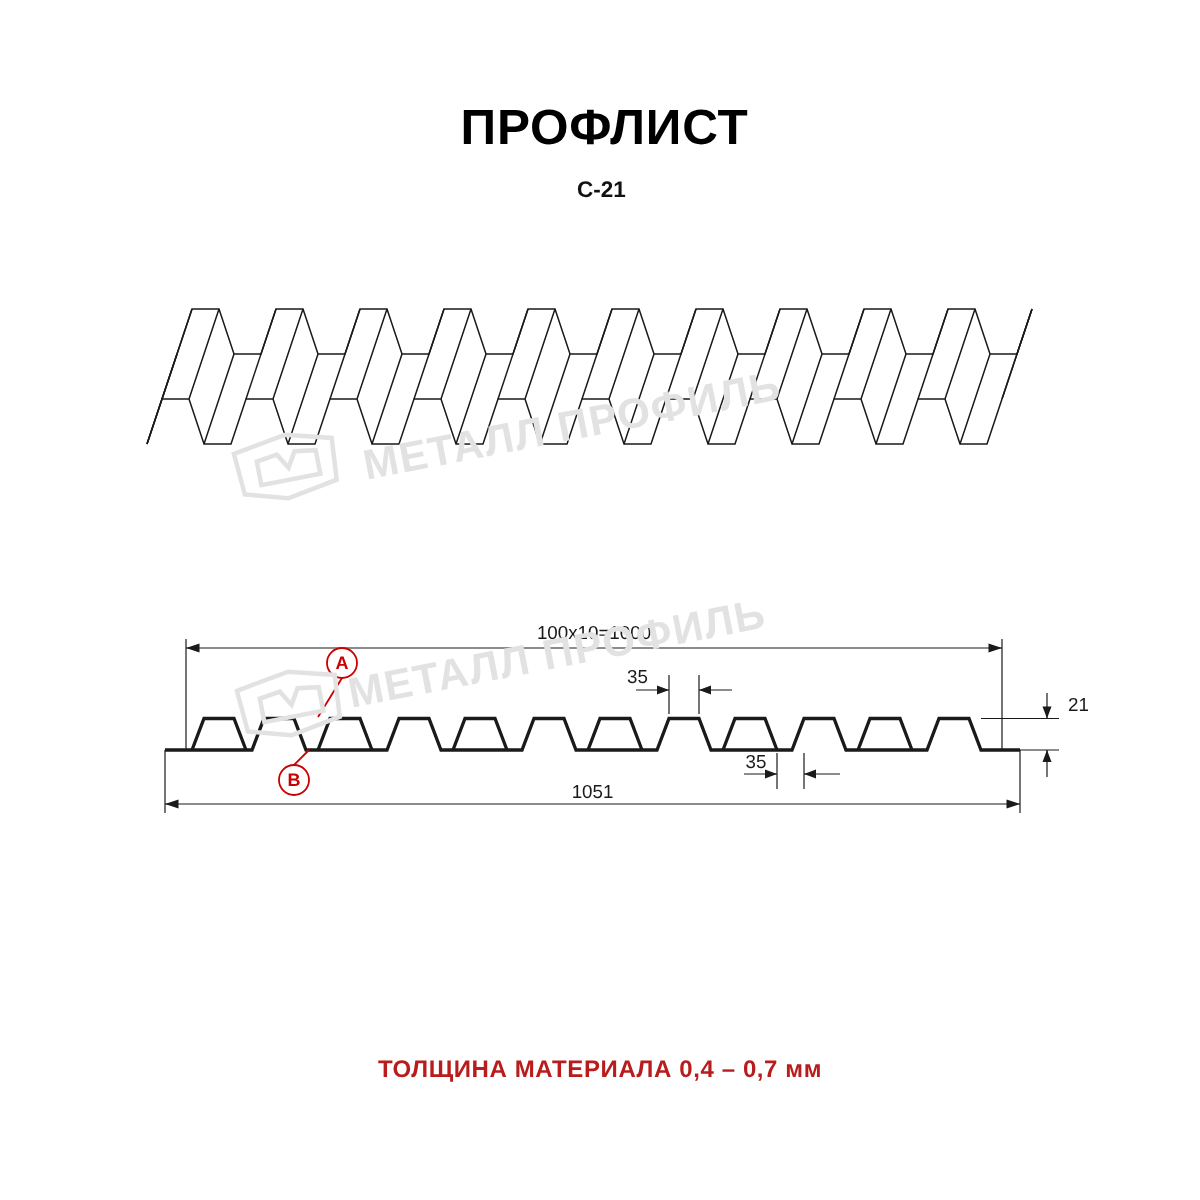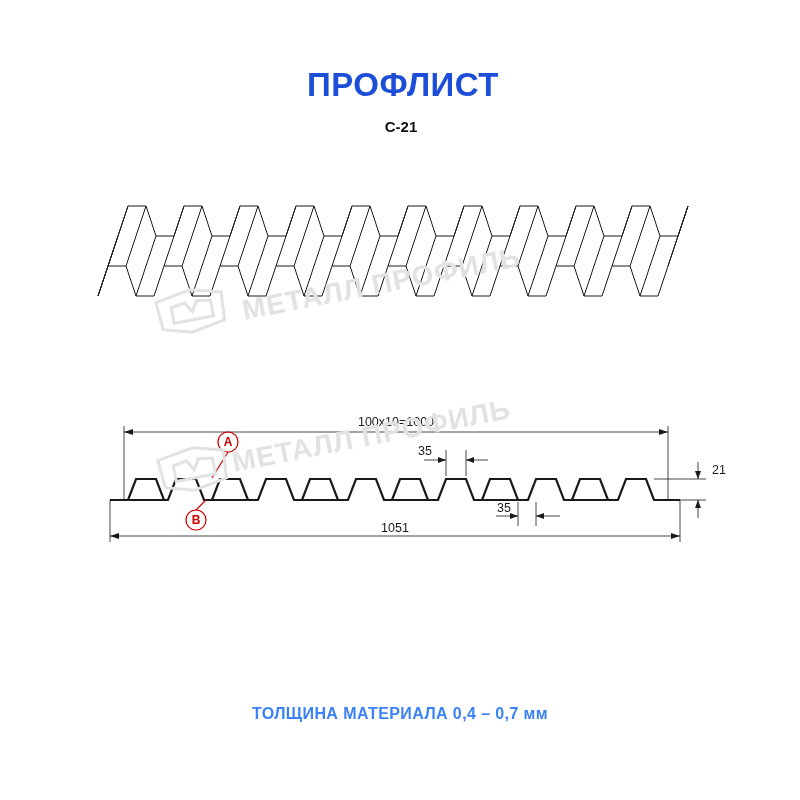--- a/index.html
+++ b/index.html
@@ -24,21 +24,21 @@
     position: absolute;
     left: 0;
     top: 66px;
     width: 800px;
     text-align: center;
   }
   .title {
     font-size: 33px;
     font-weight: bold;
     letter-spacing: 0.5px;
-    color: #1d4ed8;
+    color: #000000;
     margin: 0;
     padding-left: 6px;
   }
   .subtitle {
     font-size: 15px;
     font-weight: bold;
     color: #111;
     margin: 14px 0 0 0;
     padding-left: 2px;
   }
@@ -88,21 +88,21 @@
     position: absolute;
     left: 0;
     top: 705px;
     width: 800px;
     text-align: center;
   }
   .footer-text {
     font-size: 16px;
     font-weight: bold;
     letter-spacing: 0.4px;
-    color: #3b82f6;
+    color: #b91c1c;
     margin: 0;
   }
   svg { display: block; }
   .ln { stroke: #1a1a1a; fill: none; }
   .thin { stroke-width: 1; }
   .thick { stroke-width: 2.2; }
   .dim { stroke: #1a1a1a; stroke-width: 0.8; fill: none; }
   .mark { stroke: #cc0000; stroke-width: 1.2; fill: none; }
   .mark-text {
     font-family: "Liberation Sans", sans-serif;

